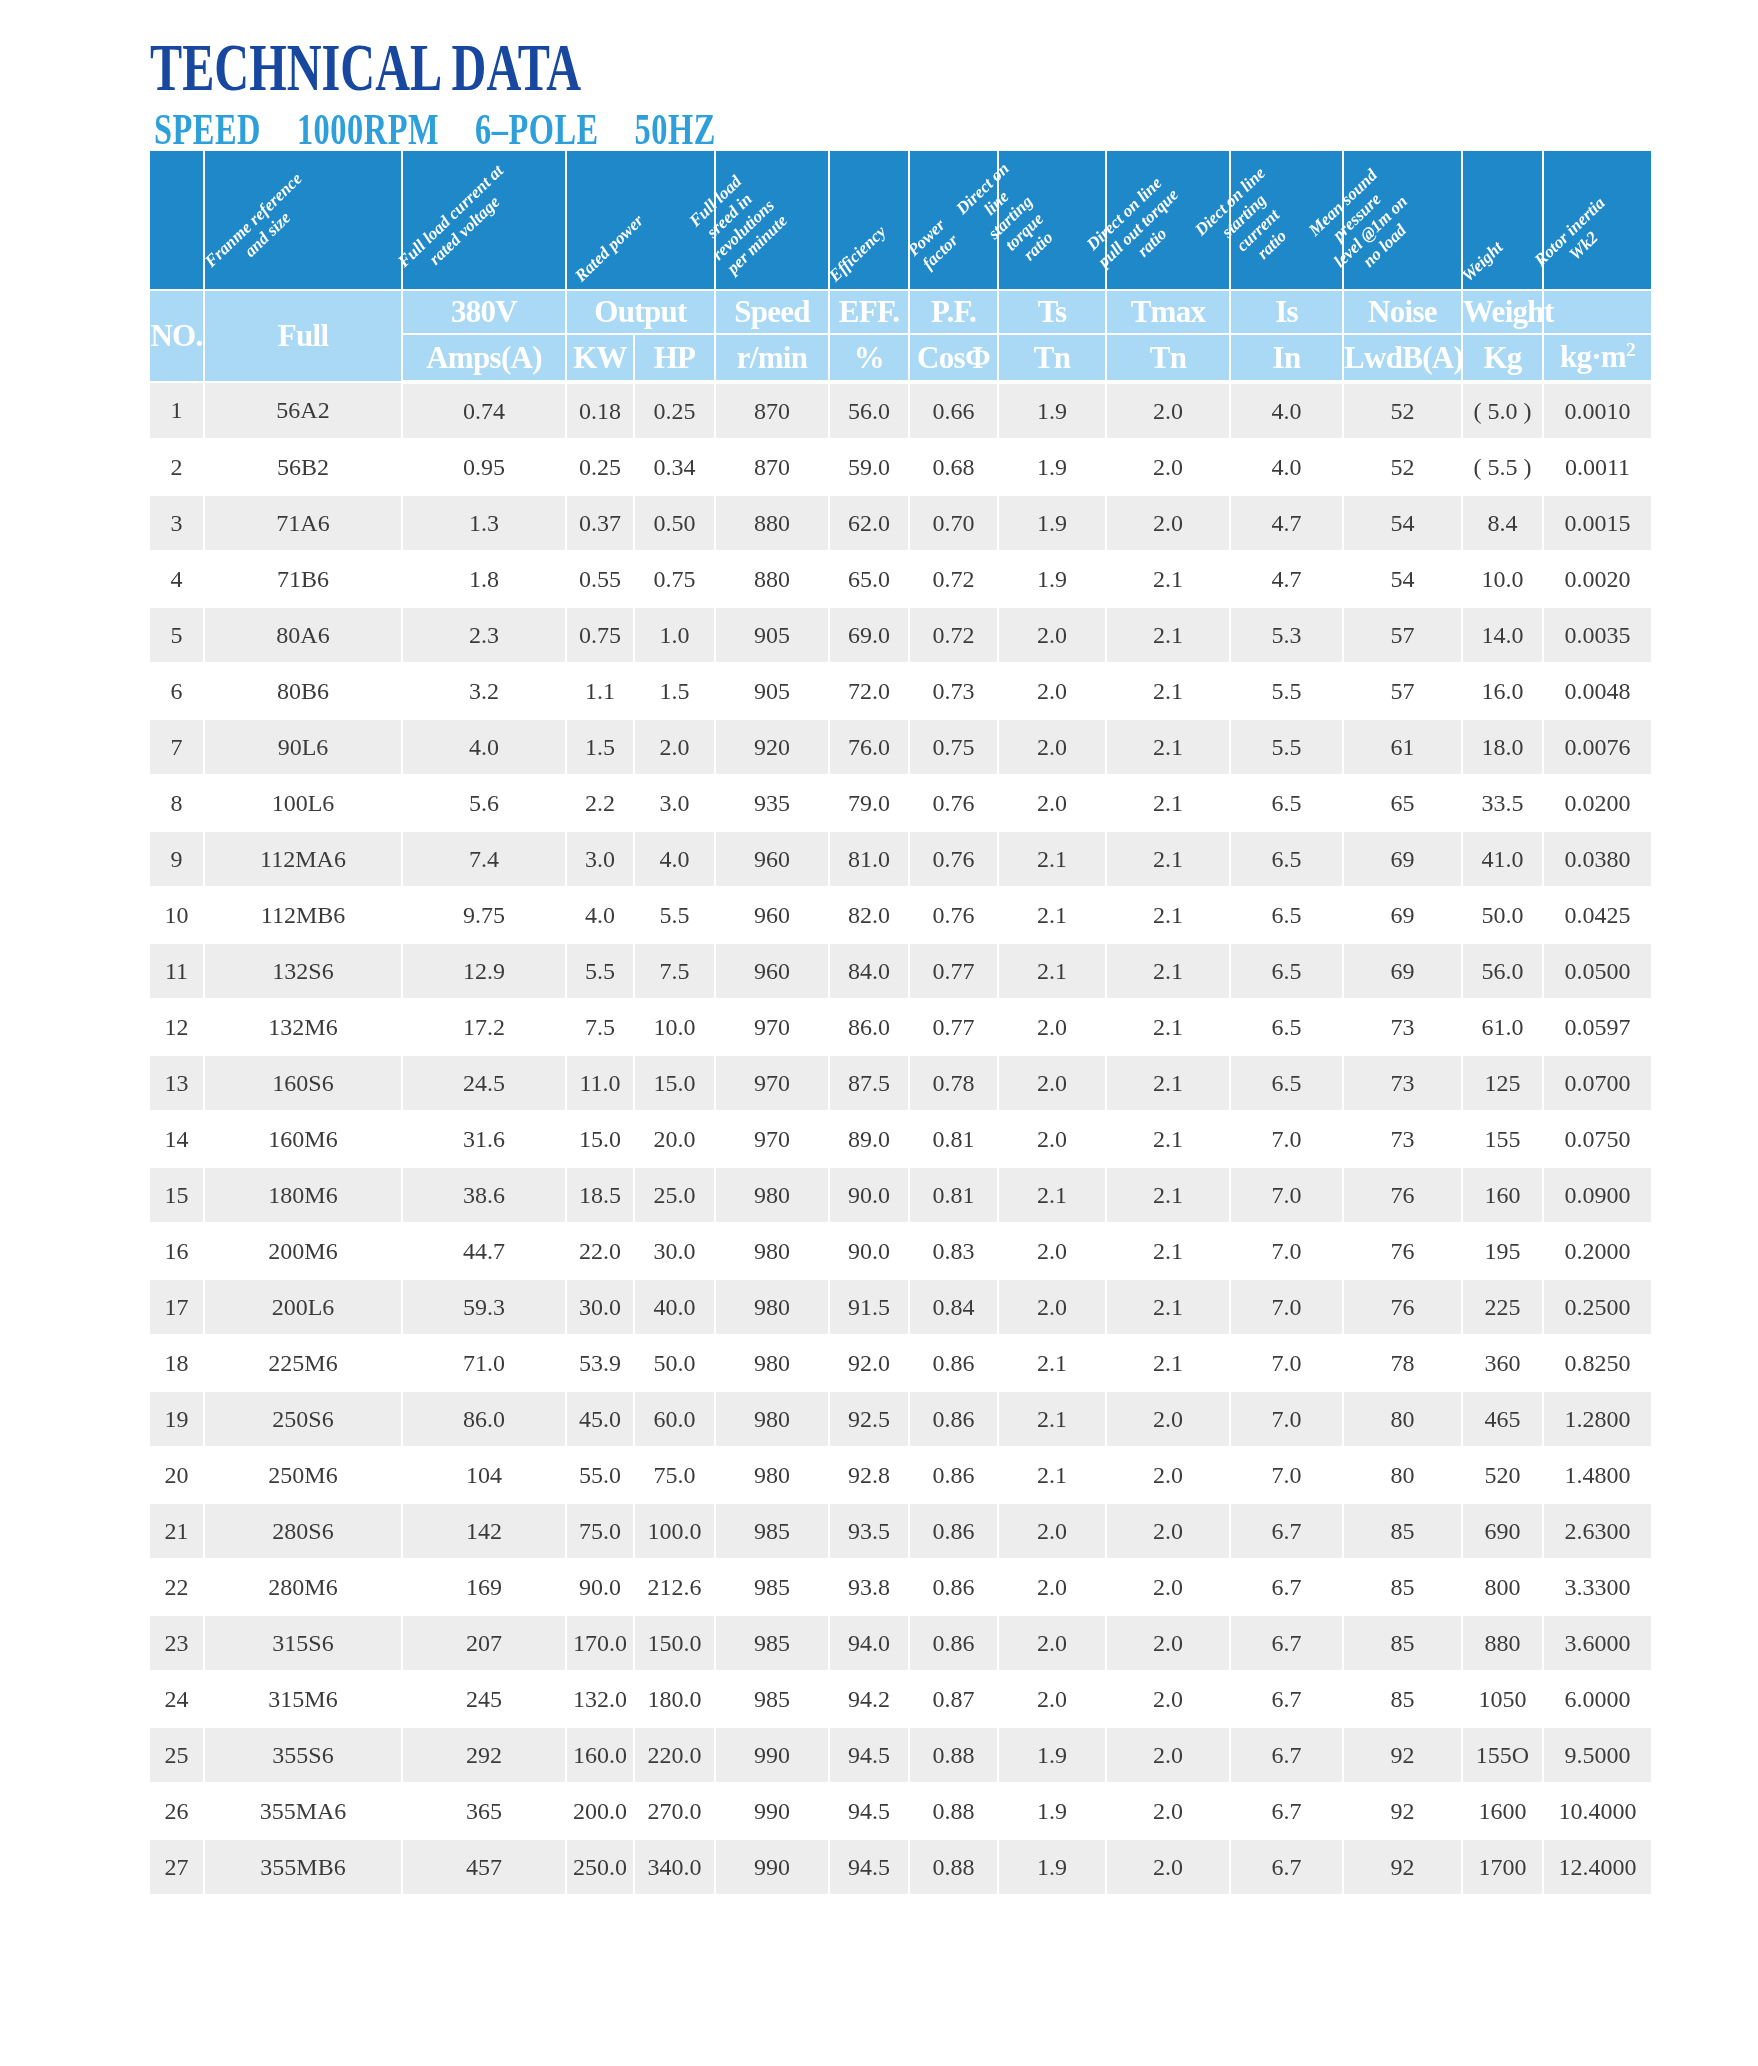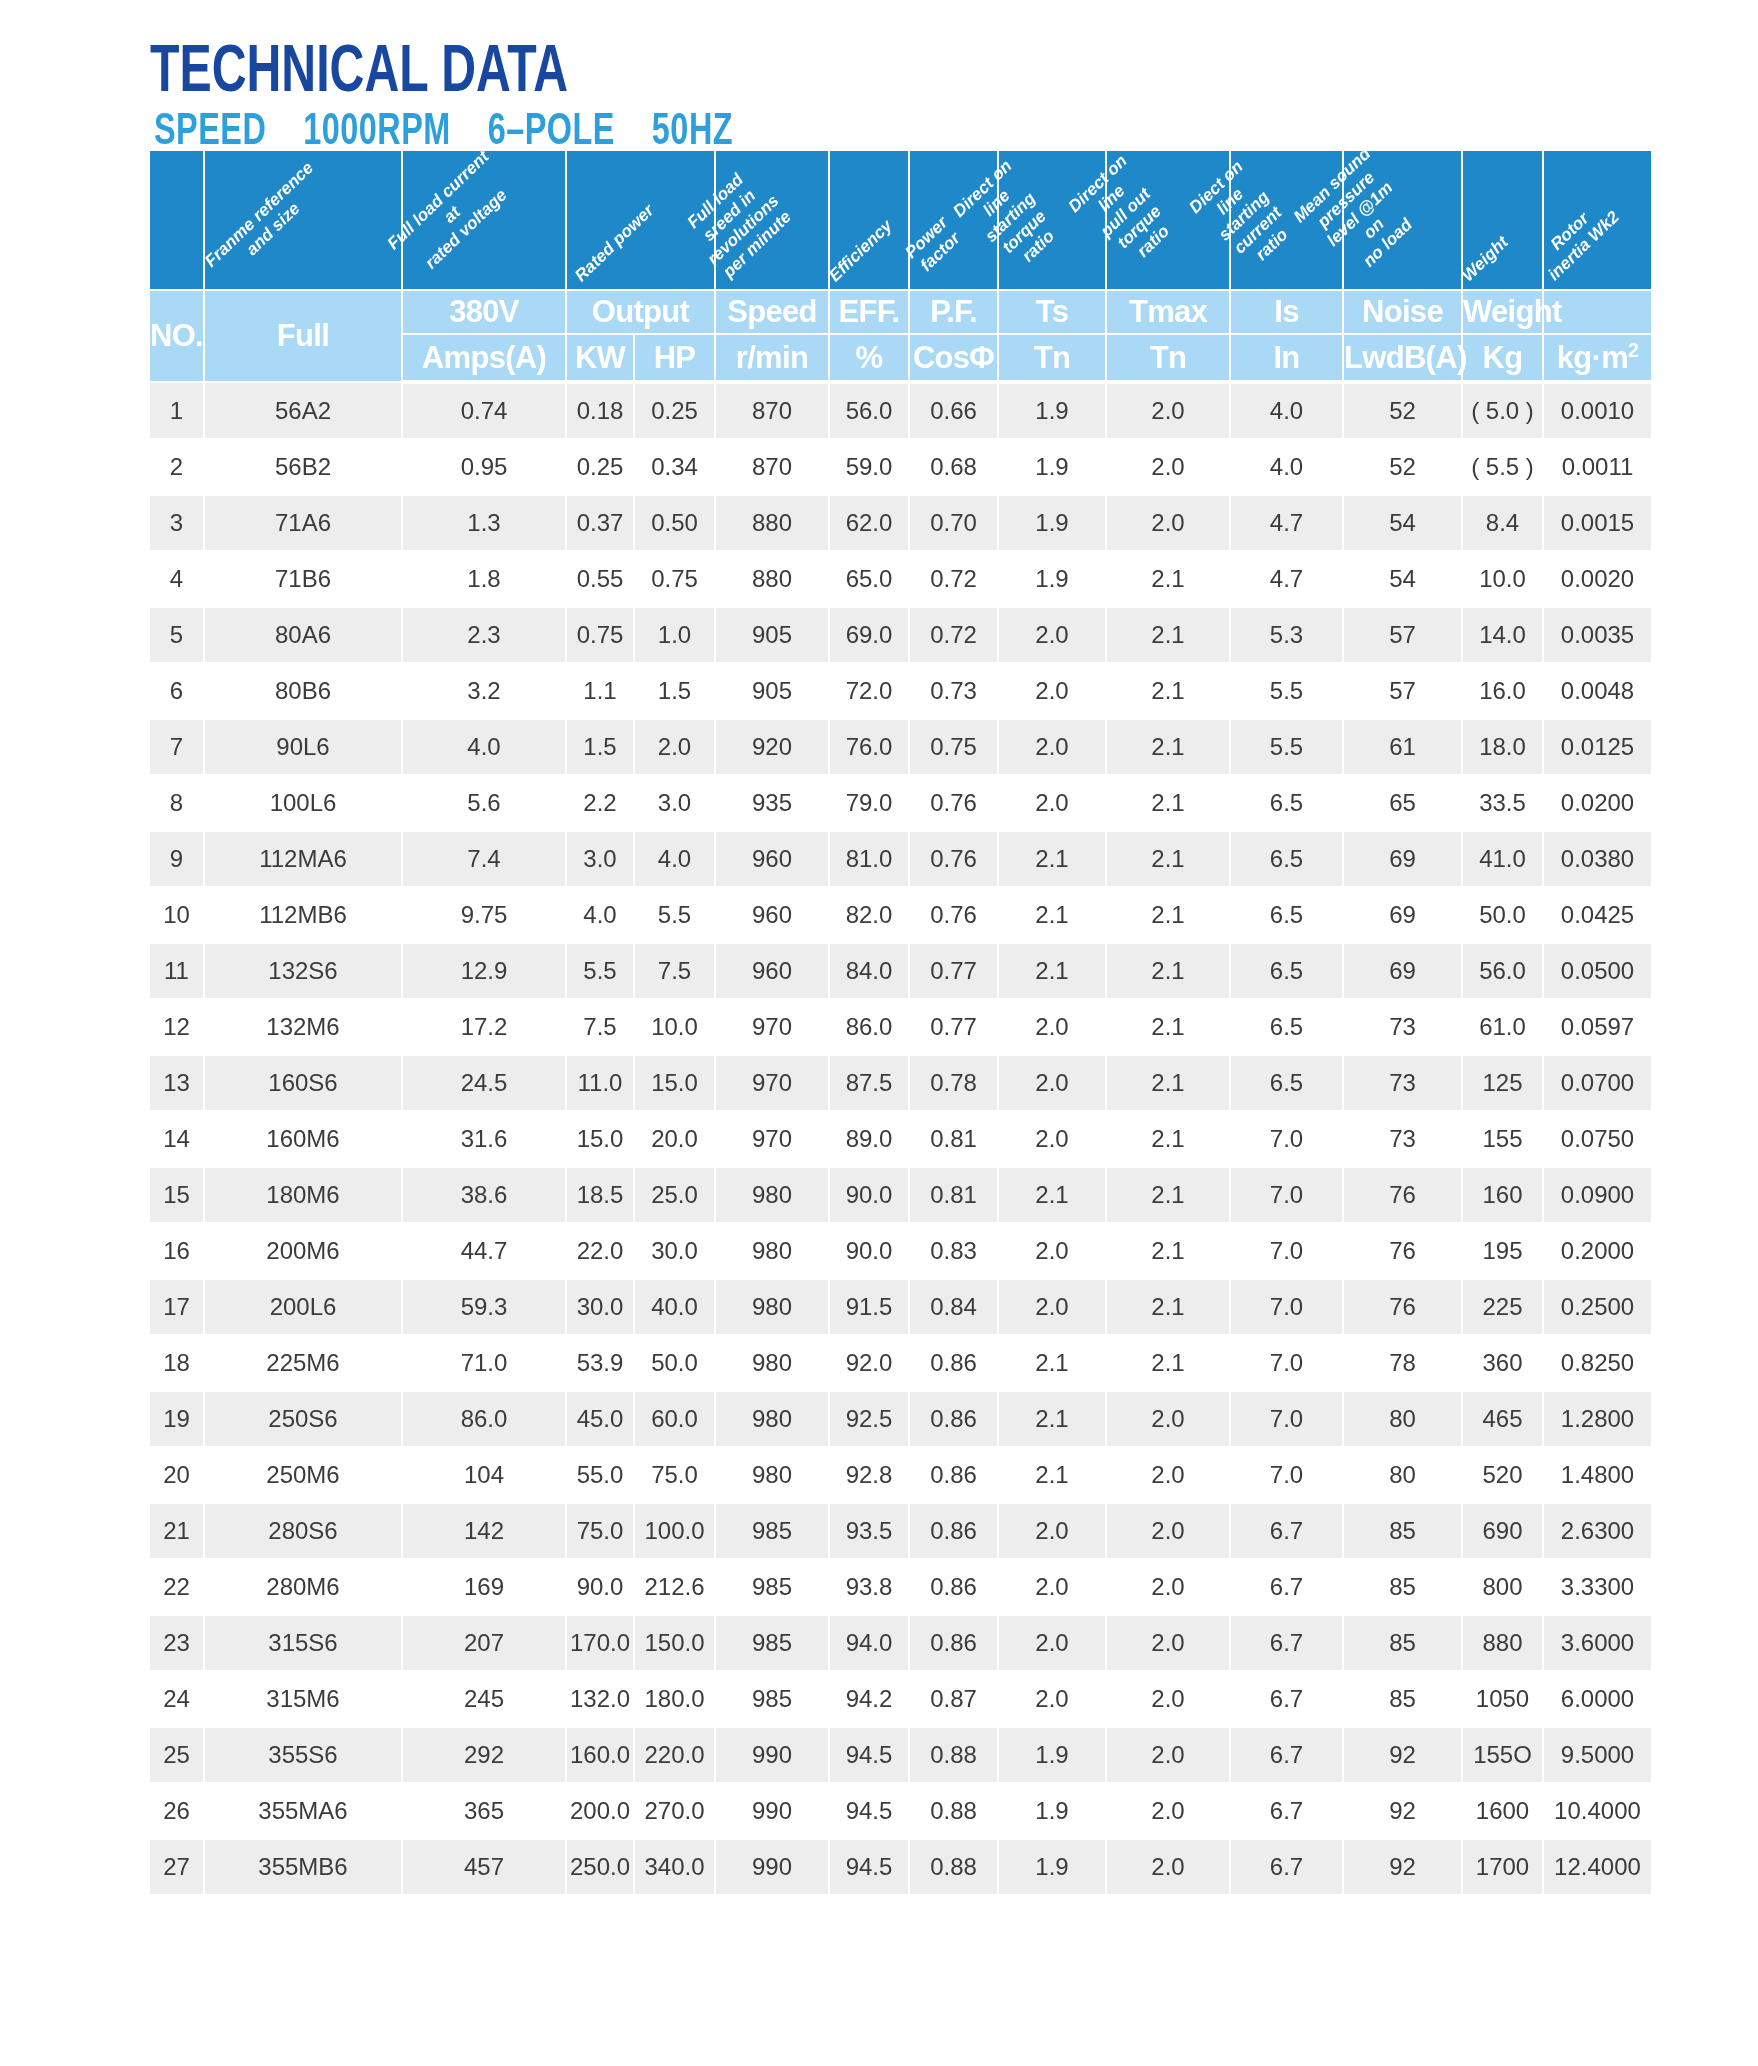--- a/index.html
+++ b/index.html
@@ -1,20 +1,20 @@
 <!DOCTYPE html>
 <html style="font-size:11.2px"><head>
 <meta charset="utf-8">
 <style>
   html,body { margin:0; padding:0; background:#ffffff; }
   .page {
     position:relative;
     width:1758px; height:2066px;
     background:#ffffff;
-    font-family:Liberation Sans, sans-serif;
+    font-family:Liberation Serif, serif;
     overflow:hidden;
   }
   .title {
     position:absolute; left:150px; top:29px;
     font-size:67px; font-weight:bold; color:#17479e;
     transform:scaleX(0.72); transform-origin:left top;
     white-space:nowrap; letter-spacing:0px;
   }
   .subtitle {
     position:absolute; left:154px; top:103px;
@@ -282,21 +282,21 @@
           <td>1.5</td>
           <td>2.0</td>
           <td>920</td>
           <td>76.0</td>
           <td>0.75</td>
           <td>2.0</td>
           <td>2.1</td>
           <td>5.5</td>
           <td>61</td>
           <td>18.0</td>
-          <td>0.0125</td>
+          <td>0.0076</td>
         </tr>
         <tr>
           <td>8</td>
           <td>100L6</td>
           <td>5.6</td>
           <td>2.2</td>
           <td>3.0</td>
           <td>935</td>
           <td>79.0</td>
           <td>0.76</td>

